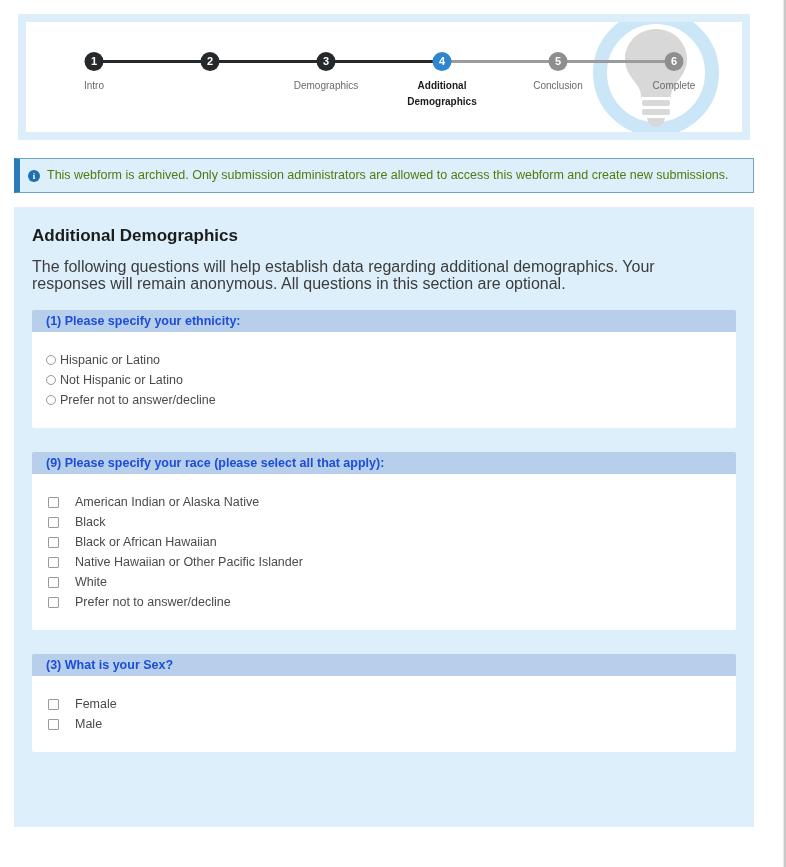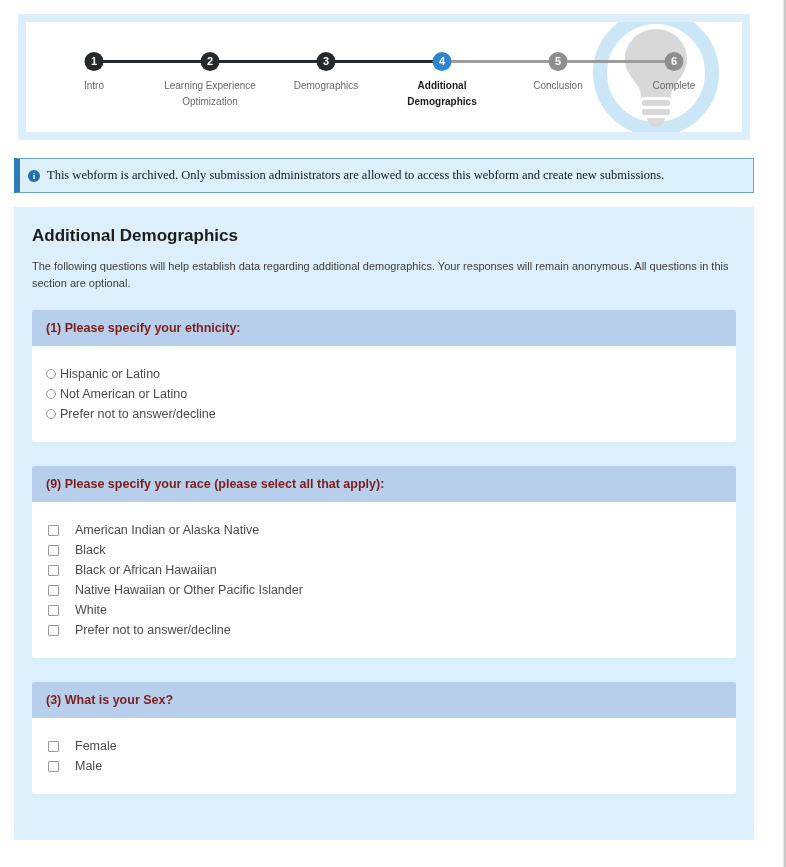--- a/index.html
+++ b/index.html
@@ -154,57 +154,56 @@
     color: #ffffff;
     font-size: 9px;
     font-weight: bold;
     line-height: 12px;
     text-align: center;
     margin-top: 2px;
     font-family: "Liberation Serif", serif;
   }
   .notice-text {
     font-size: 12.5px;
-    color: #0f172a;
+    color: #4d7c0f;
     line-height: 15px;
-    font-family: Liberation Serif, serif;
   }
 
   
   .form-panel {
     margin: 14px 14px 0 14px;
     background: #ddeffb;
     padding: 16px 18px 22px 18px;
     box-sizing: border-box;
     min-height: 620px;
   }
   .form-title {
     font-size: 17px;
     font-weight: bold;
     color: #1c1c1c;
     margin: 3px 0 12px 0;
   }
   .form-intro {
-    font-size: 11px;
+    font-size: 16px;
     color: #3c3c3c;
     line-height: 17px;
     margin: 0 0 18px 0;
     max-width: 700px;
   }
 
   
   .question {
     margin-bottom: 24px;
   }
   .question-header {
     background: #b7cfea;
-    padding: 11px 14px;
+    padding: 4px 14px;
     font-size: 12.5px;
     font-weight: bold;
-    color: #7f1d1d;
+    color: #1d4ed8;
     border-radius: 2px 2px 0 0;
   }
   .question-body {
     background: #ffffff;
     padding: 18px 14px 18px 14px;
     border-radius: 0 0 2px 2px;
   }
 
   .opt-list { margin: 0; padding: 0; list-style: none; }
   .opt {
@@ -258,21 +257,20 @@
           <span class="bar-left bar-hide"></span>
           <span class="bar-right bar-done"></span>
           <span class="dot">1</span>
           <span class="step-label">Intro</span>
         </li>
 
         <li class="step is-done">
           <span class="bar-left bar-done"></span>
           <span class="bar-right bar-done"></span>
           <span class="dot">2</span>
-          <span class="step-label">Learning Experience Optimization</span>
         </li>
 
         <li class="step is-done">
           <span class="bar-left bar-done"></span>
           <span class="bar-right bar-done"></span>
           <span class="dot">3</span>
           <span class="step-label">Demographics</span>
         </li>
 
         <li class="step is-current">
@@ -313,21 +311,21 @@
     <div class="question">
       <div class="question-header">(1) Please specify your ethnicity:</div>
       <div class="question-body">
         <ul class="opt-list">
           <li class="opt">
             <span class="opt-radio"></span>
             <span>Hispanic or Latino</span>
           </li>
           <li class="opt">
             <span class="opt-radio"></span>
-            <span>Not American or Latino</span>
+            <span>Not Hispanic or Latino</span>
           </li>
           <li class="opt">
             <span class="opt-radio"></span>
             <span>Prefer not to answer/decline</span>
           </li>
         </ul>
       </div>
     </div>
 
     <div class="question">

